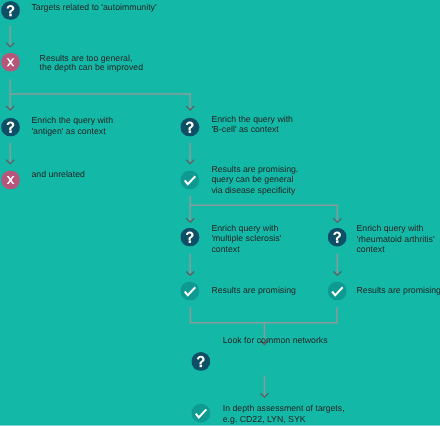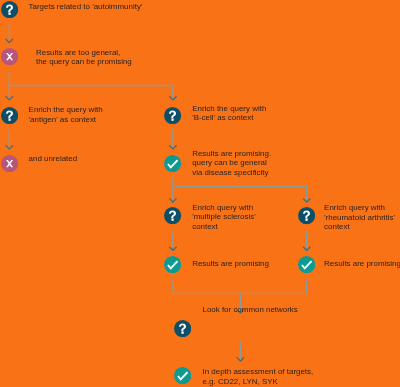--- a/index.html
+++ b/index.html
@@ -1,18 +1,18 @@
 <!DOCTYPE html>
 <html><head>
 <meta charset="utf-8">
 <style>
   html,body{margin:0;padding:0;background:#ffffff;}
   body{width:400px;height:387px;overflow:hidden;
        font-family:"Liberation Sans",sans-serif;}
-  #stage{position:relative;width:400px;height:387px;background:#f97316;}
+  #stage{position:relative;width:400px;height:387px;background:#14b8a6;}
   svg.conn{position:absolute;left:0;top:0;width:400px;height:387px;}
   .node{position:absolute;}
   .ic{position:absolute;left:0;top:0;}
   .label{position:absolute;color:#231f20;font-size:7.95px;line-height:9.45px;white-space:pre;}
 </style>
 </head>
 <body>
 
 <div id="stage">
   <svg class="conn" id="connectors" viewBox="0 0 400 387">
@@ -76,21 +76,21 @@
       </div>
       <div class="label" style="left: 28.6px; top: 2.25px;"><div>Targets related to 'autoimmunity'</div></div>
       <div class="node" style="left: 1.1px; top: 48.3px; width: 17.2px; height: 17.2px;">
         <svg class="ic" width="17.2" height="17.2" viewBox="0 0 34 34">
           <circle cx="17" cy="17" r="17" fill="#b5567a"></circle>
           <g transform="translate(17,17) scale(0.9) translate(-17,-17)">
             <path d="M9.3 9.0 L13.1 9.0 L17 14.0 L20.9 9.0 L24.7 9.0 L18.9 17.0 L24.7 25.0 L20.9 25.0 L17 20.0 L13.1 25.0 L9.3 25.0 L15.1 17.0 Z" fill="#ffffff"></path>
           </g>
         </svg>
       </div>
-      <div class="label" style="left: 36px; top: 47.5px;"><div>Results are too general,</div><div>the query can be promising</div></div>
+      <div class="label" style="left: 36px; top: 47.5px;"><div>Results are too general,</div><div>the depth can be improved</div></div>
       <div class="node" style="left: 1.1px; top: 107px; width: 17.2px; height: 17.2px;">
         <svg class="ic" width="17.2" height="17.2" viewBox="0 0 34 34">
           <circle cx="17" cy="17" r="17" fill="#0d4f66"></circle>
           <g transform="translate(17,17) scale(0.91) translate(-17,-17)">
             <path d="M9.3 12.8 c0.15 -4.2 3.2 -6.9 7.7 -6.9 c4.3 0 7.4 2.75 7.4 6.5 c0 2.65 -1.35 4.3 -3.5 5.6 c-1.85 1.1 -2.4 1.9 -2.4 3.5 v1.1 h-4.2 v-1.55 c0 -2.5 0.9 -3.85 3.1 -5.1 c1.8 -1.1 2.35 -1.9 2.35 -3.25 c0 -1.65 -1.3 -2.8 -3.2 -2.8 c-1.9 0 -3.2 1.2 -3.3 3.0 z" fill="#ffffff"></path>
             <rect x="14.5" y="23.4" width="4.9" height="4.9" fill="#ffffff"></rect>
           </g>
         </svg>
       </div>
       <div class="label" style="left: 28.6px; top: 105.4px;"><div>Enrich the query with</div><div>'antigen' as context</div></div>

